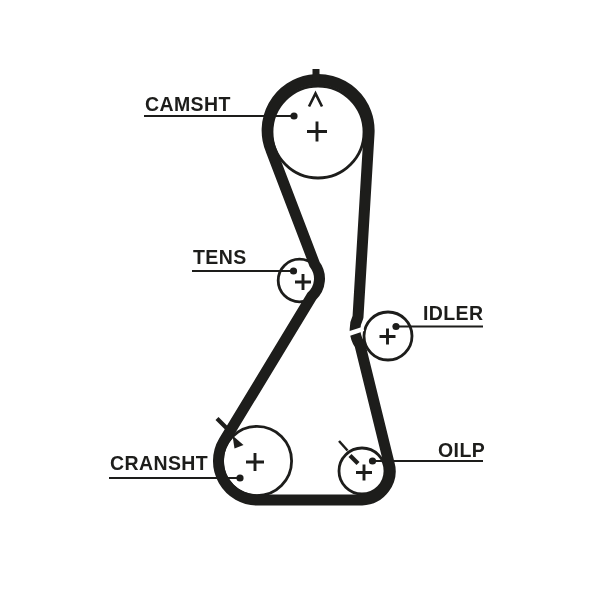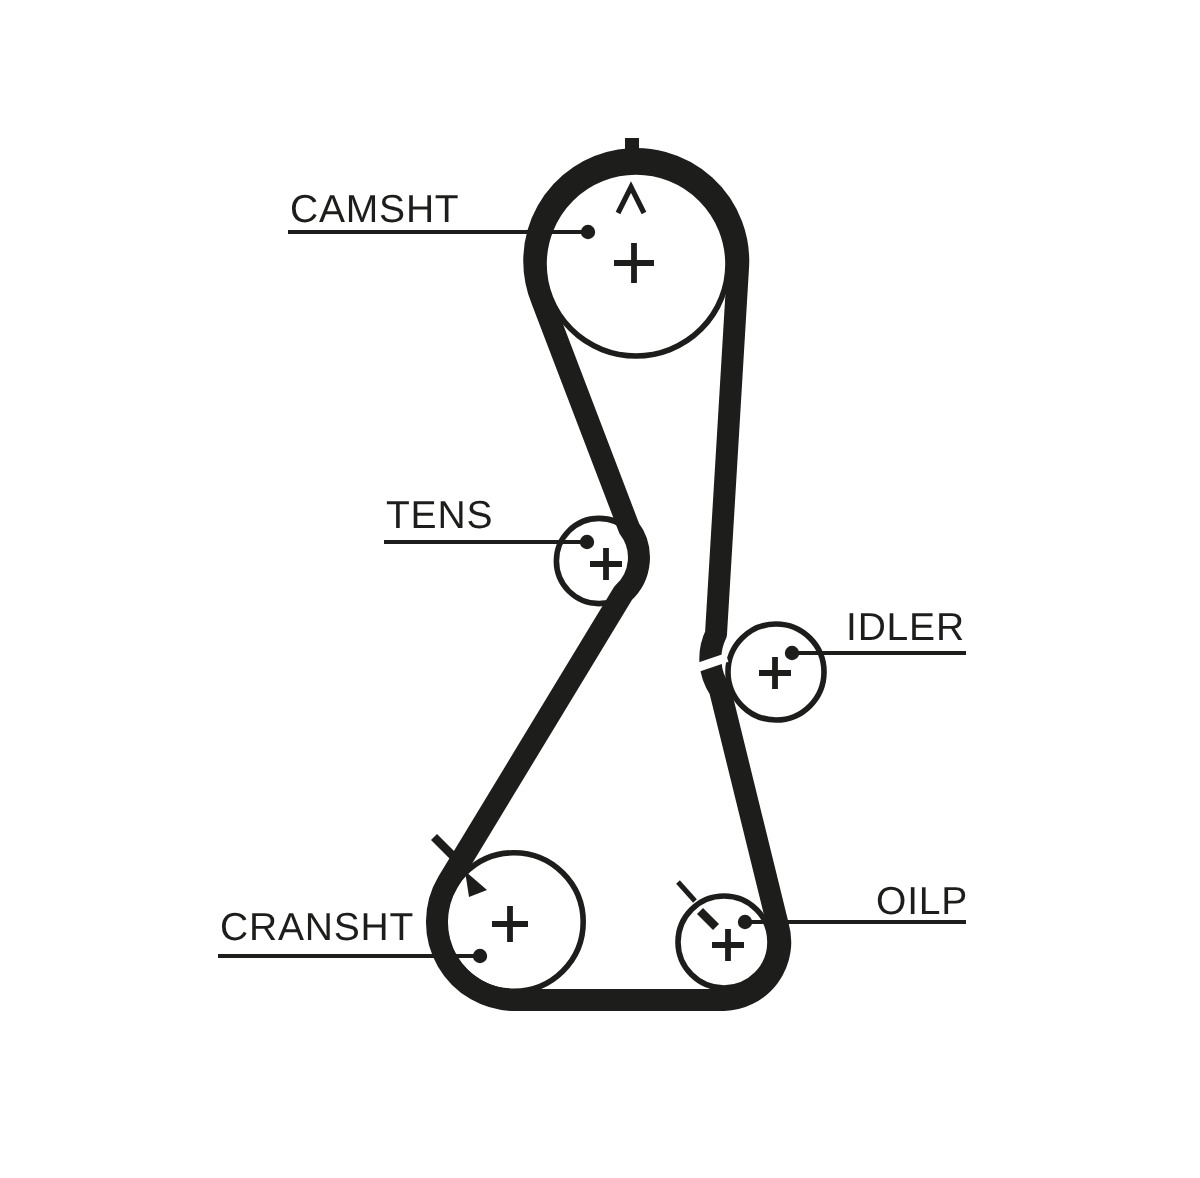--- a/index.html
+++ b/index.html
@@ -3,20 +3,21 @@
 <meta charset="utf-8">
 <style>
   :root { --ink:#1d1d1b; --bg:#ffffff; }
   * { box-sizing:border-box; }
   html,body { margin:0; padding:0; background:var(--bg); }
   .stage {
     position:relative;
     width:568px; height:589px;
     background:var(--bg);
     overflow:hidden;
+    font-weight:bold;
   }
   svg { display:block; }
   .pulley   { fill:var(--bg); stroke:var(--ink); stroke-width:2.8; }
   .belt     { fill:none; stroke:var(--ink); stroke-width:11; stroke-linejoin:round; stroke-linecap:round; }
   .belt-gap { fill:none; stroke:var(--bg); stroke-width:4.5; stroke-linecap:butt; }
   .cross    { fill:none; stroke:var(--ink); stroke-width:2.9; stroke-linecap:butt; }
   .leader   { fill:none; stroke:var(--ink); stroke-width:2.1; }
   .dot      { fill:var(--ink); stroke:none; }
   .mark-thick { fill:none; stroke:var(--ink); stroke-width:4.2; stroke-linecap:butt; }
   .mark-thin  { fill:none; stroke:var(--ink); stroke-width:2.5; stroke-linecap:butt; }

